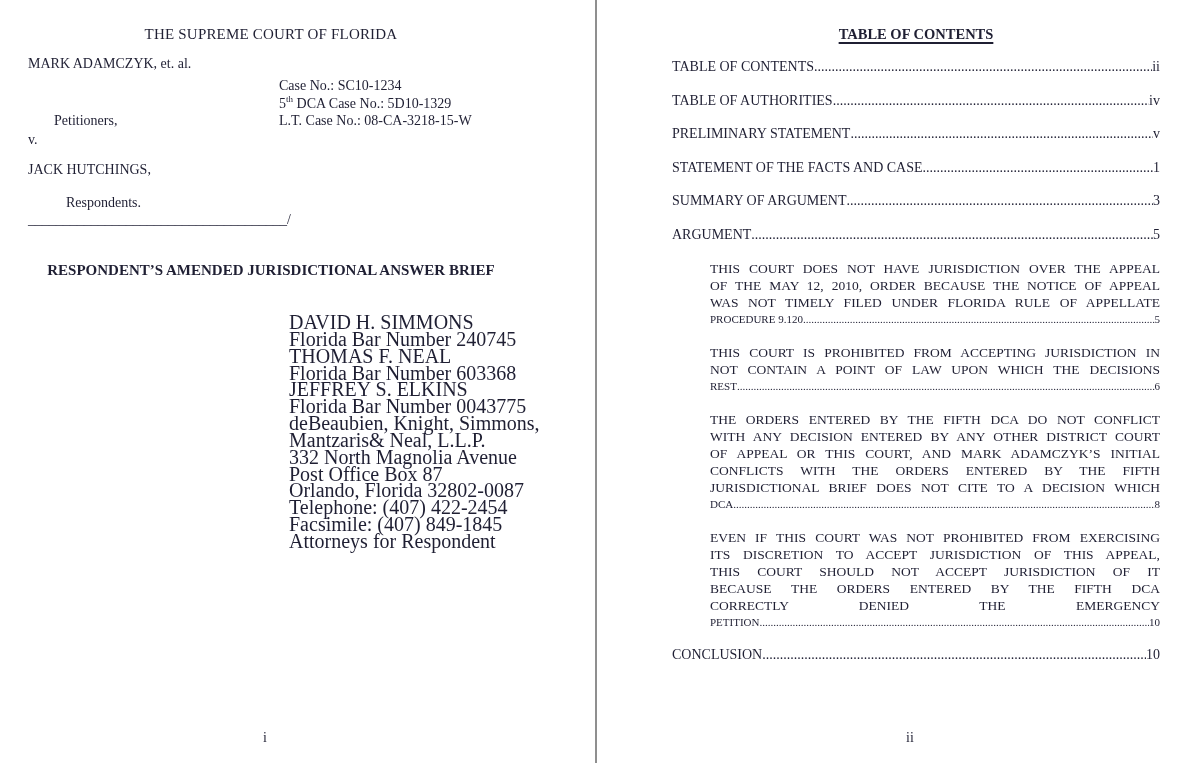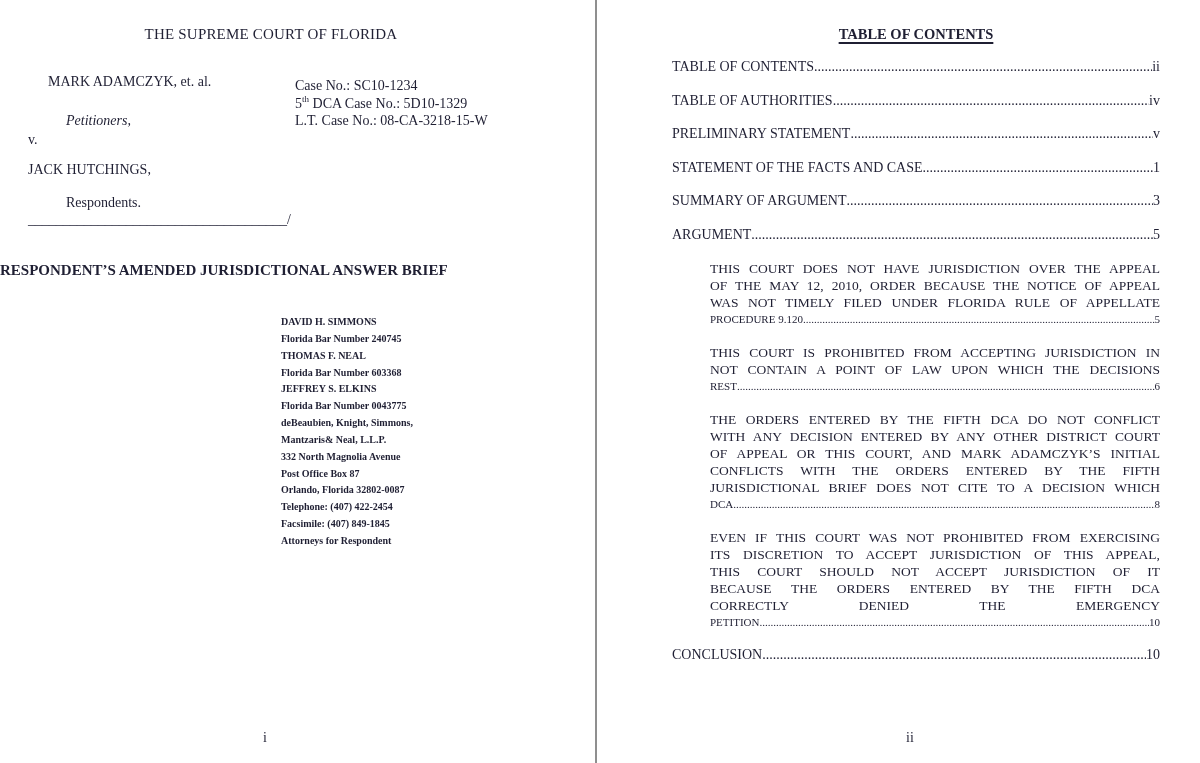--- a/index.html
+++ b/index.html
@@ -24,33 +24,33 @@
   }
 
   .abs { position: absolute; }
   .t14 { font-size: 14px; line-height: 17px; }
 
   
   .court-title {
     top: 26px; left: 0; width: 542px; text-align: center;
     font-size: 15px; line-height: 16px; letter-spacing: 0.2px;
   }
-  .petitioner-name { top: 73px; left: 28px; margin-left: 20px; }
-  .case-block { top: 77px; left: 295px; line-height: 17.5px; font-size: 14px; font-family: Liberation Serif, serif; }
+  .petitioner-name { top: 55px; left: 28px; }
+  .case-block { top: 77px; left: 279px; line-height: 17.5px; font-size: 14px; font-family: Liberation Serif, serif; }
   .case-block sup { font-size: 9px; line-height: 0; vertical-align: super; }
-  .petitioners-label { top: 112px; left: 66px; font-style: italic; }
+  .petitioners-label { top: 112px; left: 54px; }
   .versus { top: 131px; left: 28px; }
   .respondent-name { top: 161px; left: 28px; }
   .respondents-label { top: 194px; left: 66px; }
   .signature-line { top: 212px; left: 28px; font-size: 14px; letter-spacing: 0; }
   .brief-title {
-    top: 262px; left: 0; width: 542px; text-align: left;
+    top: 262px; left: 0; width: 542px; text-align: center;
     font-weight: bold; font-size: 15px; line-height: 17px;
   }
-  .attorney-block { top: 314px; left: 281px; font-size: 10px; line-height: 16.85px; font-weight: bold; }
+  .attorney-block { top: 314px; left: 289px; font-size: 20px; line-height: 16.85px; }
   .page-num-left { top: 731px; left: 0; width: 530px; text-align: center; font-size: 14px; line-height: 14px; }
 
   
   .toc-heading {
     position: absolute; top: 26px; left: 75px; width: 488px; text-align: center;
     font-weight: bold; font-size: 14.5px; line-height: 16px;
   }
   .toc-heading .u {
     text-decoration: underline;
     text-decoration-thickness: 1.5px;

